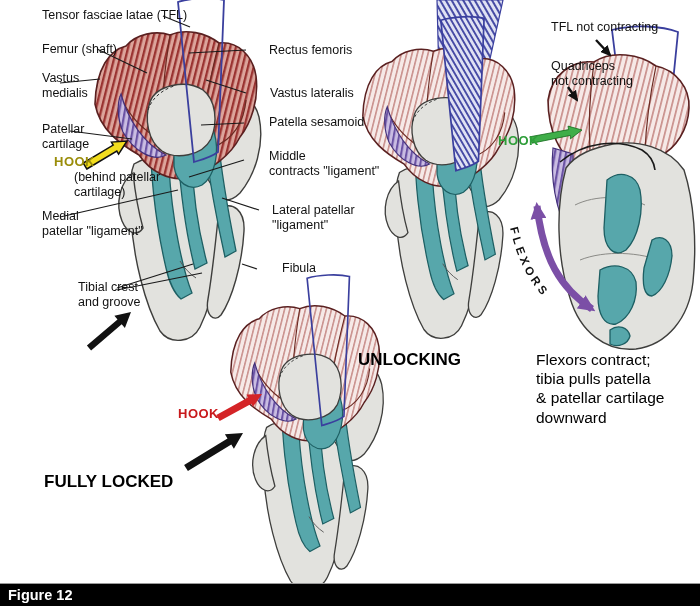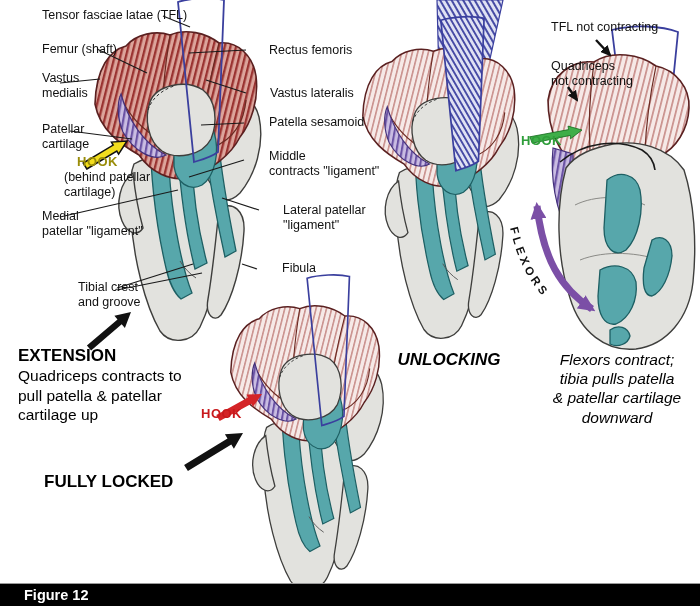--- a/index.html
+++ b/index.html
@@ -1,28 +1,28 @@
 <!DOCTYPE html>
 <html><head>
 <meta charset="utf-8">
 <style>
   html,body{margin:0;padding:0;background:#fff;}
   #stage{position:relative;width:700px;height:606px;background:#fff;overflow:hidden;
          font-family:"Liberation Sans",sans-serif;}
   #art{position:absolute;left:0;top:0;}
   .lbl{position:absolute;font:12.5px/1.18 "Liberation Sans",sans-serif;color:#111;
        white-space:pre-line;margin-left:20px;}
-  .hook{position:absolute;font:bold 13px "Liberation Sans",sans-serif;letter-spacing:.5px;margin-left:23px;}
+  .hook{position:absolute;font:bold 13px "Liberation Sans",sans-serif;letter-spacing:.5px;}
   .cap{position:absolute;color:#000;}
   .cap .t{font-weight:bold;font-size:17px;line-height:1.2;}
   .cap .b{font-size:15.5px;line-height:1.24;white-space:pre-line;}
-  .center{text-align:center;font-style:italic;}
+  .center{}
   #figbar{position:absolute;left:0;bottom:0;width:700px;height:22px;background:#000;
           border-top:1px solid #9a9a9a;}
-  #figbar span{color:#fff;font:bold 14.5px/22px "Liberation Sans",sans-serif;padding-left:24px;display:inline-block;}
+  #figbar span{color:#fff;font:bold 14.5px/22px "Liberation Sans",sans-serif;padding-left:8px;display:inline-block;}
   
   .bone{fill:#e2e2de;stroke:#3e3e3c;stroke-width:1.4;}
   .muscle{stroke:#5a2020;stroke-width:1.6;}
   .sep{fill:none;stroke:#6b2a22;stroke-width:1.2;}
   .sep2{fill:none;stroke:#555;stroke-width:1;}
   .pcart{stroke:#43307a;stroke-width:1.2;}
   .teal{fill:#57a7ab;stroke:#1d5f63;stroke-width:1.3;}
   .dash{fill:none;stroke:#333;stroke-width:1;stroke-dasharray:3 2.5;}
   .tfl{fill:var(--tflFill,none);stroke:#3a3f9e;stroke-width:1.8;}
   .lead{stroke:#1a1a1a;stroke-width:1.2;}
@@ -147,49 +147,43 @@
     </text>
   </svg>
 
   <div class="lbl" style="left:22px;top:8px">Tensor fasciae latae (TFL)</div>
   <div class="lbl" style="left:22px;top:42px">Femur (shaft)</div>
   <div class="lbl" style="left:22px;top:71px">Vastus
 medialis</div>
   <div class="lbl" style="left:22px;top:122px">Patellar
 cartilage</div>
   <div class="hook" style="left:54px;top:154px;color:#9a8d0a">HOOK</div>
-  <div class="lbl" style="left:44px;top:170px">(behind patellar
+  <div class="lbl" style="left:54px;top:170px">(behind patellar
 cartilage)</div>
   <div class="lbl" style="left:22px;top:209px">Medial
 patellar "ligament"</div>
   <div class="lbl" style="left:58px;top:280px">Tibial crest
 and groove</div>
 
   <div class="lbl" style="left:249px;top:43px">Rectus femoris</div>
   <div class="lbl" style="left:250px;top:86px">Vastus lateralis</div>
   <div class="lbl" style="left:249px;top:115px">Patella sesamoid</div>
   <div class="lbl" style="left:249px;top:149px">Middle
 contracts "ligament"</div>
-  <div class="lbl" style="left:263px;top:203px">Lateral patellar
+  <div class="lbl" style="left:252px;top:203px">Lateral patellar
 "ligament"</div>
   <div class="lbl" style="left:262px;top:261px">Fibula</div>
 
   <div class="hook" style="left:178px;top:406px;color:#c8191c">HOOK</div>
   <div class="hook" style="left:498px;top:133px;color:#2f9e3a">HOOK</div>
 
   <div class="lbl" style="left:531px;top:20px">TFL not contracting</div>
   <div class="lbl" style="left:531px;top:59px">Quadriceps
 not contracting</div>
 
-  <div class="cap" style="left:18px;top:346px;width:205px">
-    <div class="t">EXTENSION</div>
-    <div class="b">Quadriceps contracts to
-pull patella &amp; patellar
-cartilage up</div>
-  </div>
   <div class="cap" style="left:44px;top:472px;width:210px">
     <div class="t">FULLY LOCKED</div>
   </div>
   <div class="cap center" style="left:358px;top:350px;width:182px">
     <div class="t">UNLOCKING</div>
   </div>
   <div class="cap center" style="left:536px;top:350px;width:162px">
     <div class="b">Flexors contract;
 tibia pulls patella
 &amp; patellar cartilage

